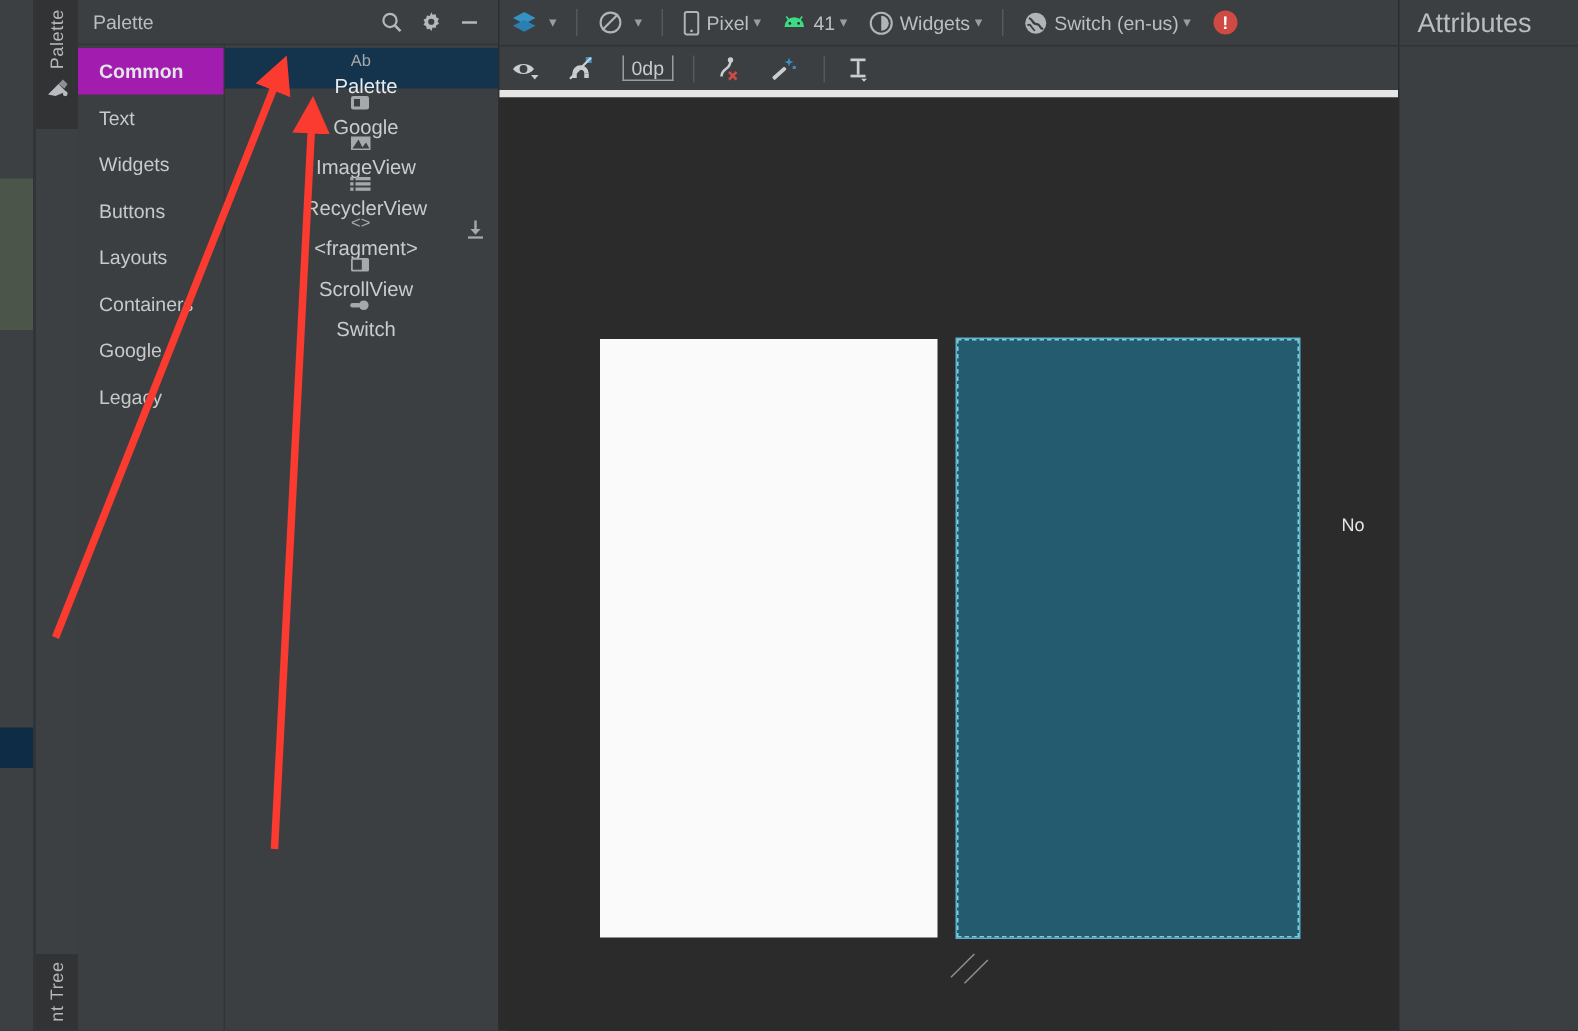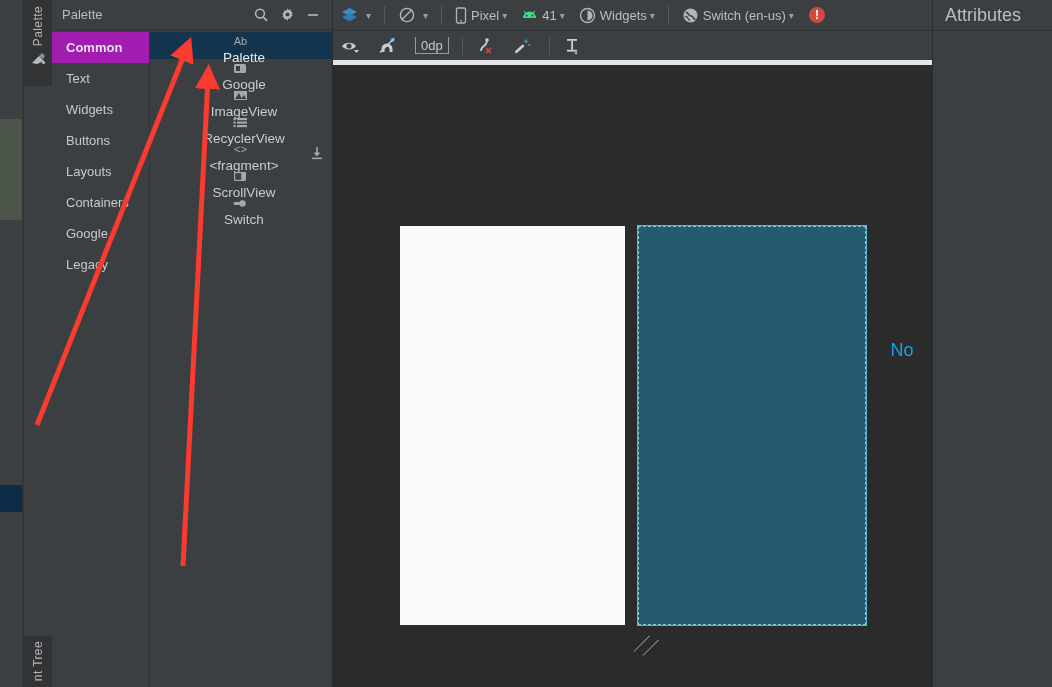--- a/index.html
+++ b/index.html
@@ -198,21 +198,21 @@
     border-left: 1px solid #2b2d2e;
   }
   .attr-header {
     height: 31px; display: flex; align-items: center;
     padding-left: 12px;
     color: #bbbdbf; font-size: 18px;
     border-bottom: 1px solid #323537;
   }
   .attr-empty {
     position: absolute; top: 340px; right: 0; width: 300px;
-    text-align: center; color: #0ea5e9; font-size: 18px;
+    text-align: center; color: #e5e5e5; font-size: 12px;
     line-height: 20px;
   }
   .attr-empty .l2 { margin-top: 25px; }
 
   
   .annotations {
     position: absolute; left: 0; top: 0; width: 1052px; height: 687px;
     pointer-events: none;
   }
 </style>

